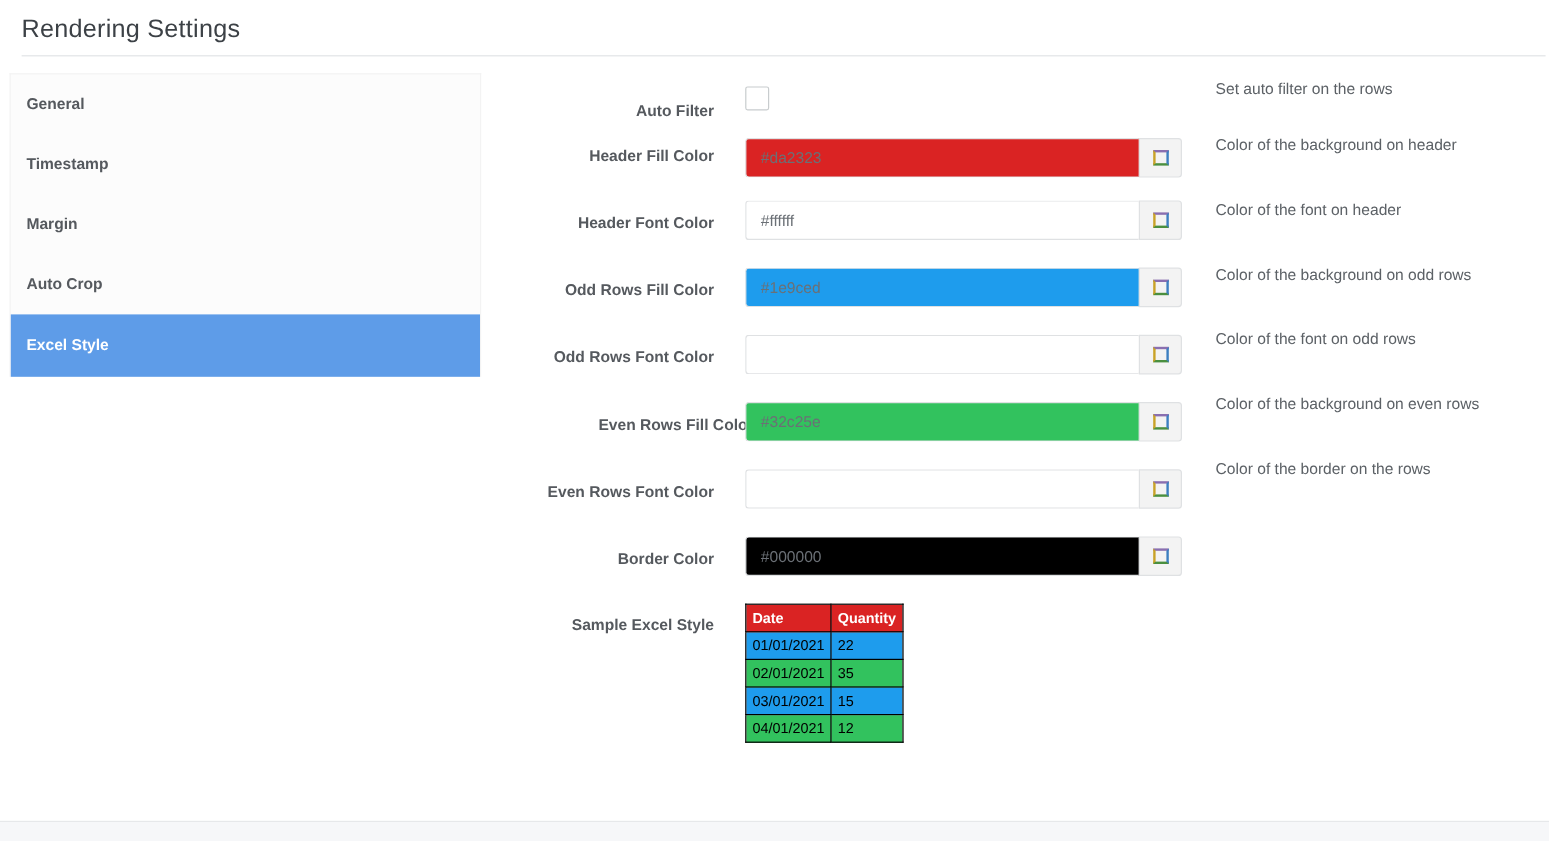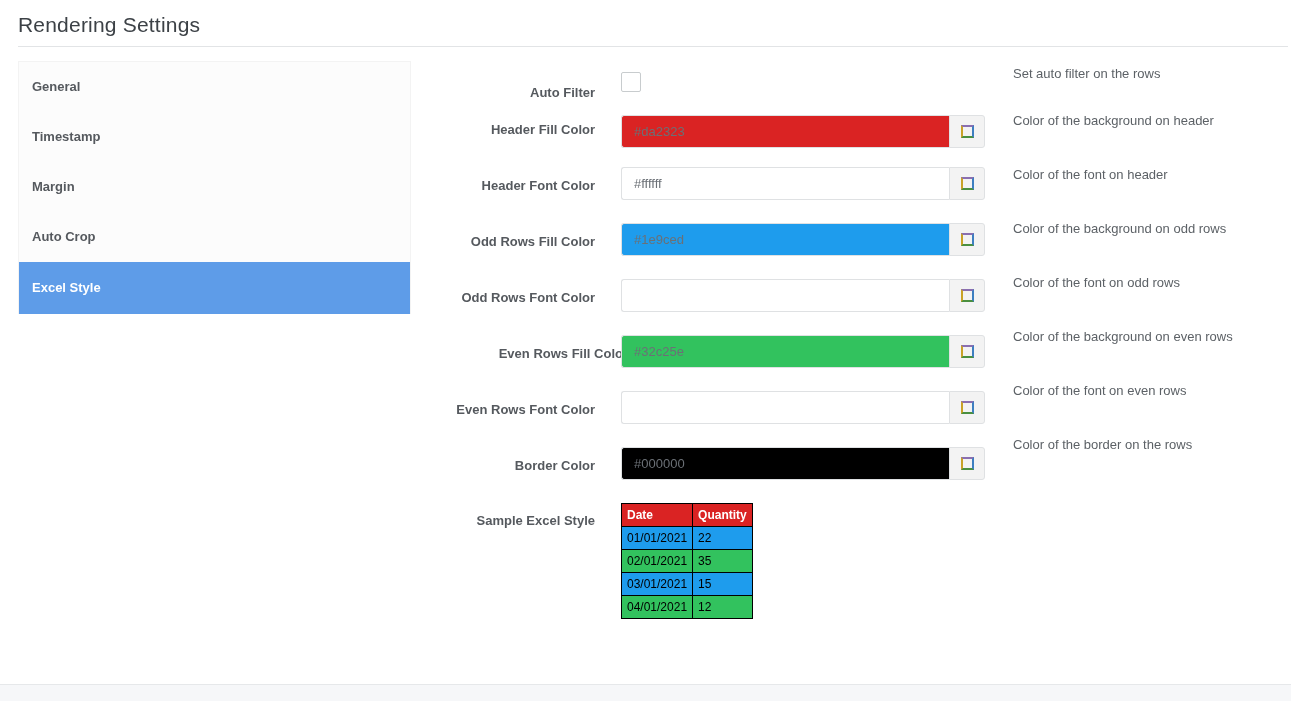--- a/index.html
+++ b/index.html
@@ -33,21 +33,21 @@
     left: 18px;
     top: 46px;
     width: 1270px;
     height: 1px;
     background: #e2e4e6;
   }
 
   
   .sidebar {
     position: absolute;
-    left: 18px;
+    left: 8px;
     top: 61px;
     width: 393px;
     background: #fcfcfc;
     border: 1px solid #f3f3f3;
     border-bottom: none;
     box-sizing: border-box;
   }
   .sidebar-item {
     height: 50px;
     line-height: 50px;
@@ -337,18 +337,17 @@
     </div>
   </div>
 
 <div class="help-col" id="help" style="top: 66px;">
     <div class="help-row" style="height: 47px;">Set auto filter on the rows</div>
     <div class="help-row" style="height: 54px;">Color of the background on header</div>
     <div class="help-row" style="height: 54px;">Color of the font on header</div>
     <div class="help-row" style="height: 54px;">Color of the background on odd rows</div>
     <div class="help-row" style="height: 54px;">Color of the font on odd rows</div>
     <div class="help-row" style="height: 54px;">Color of the background on even rows</div>
-    <div class="help-row" style="height: 54px;">Color of the font on even rows</div>
     <div class="help-row" style="height: 54px;">Color of the border on the rows</div>
   </div>
 
 <div class="footer-rule"></div>
 <div class="footer-band"></div>
 
 </body></html>

